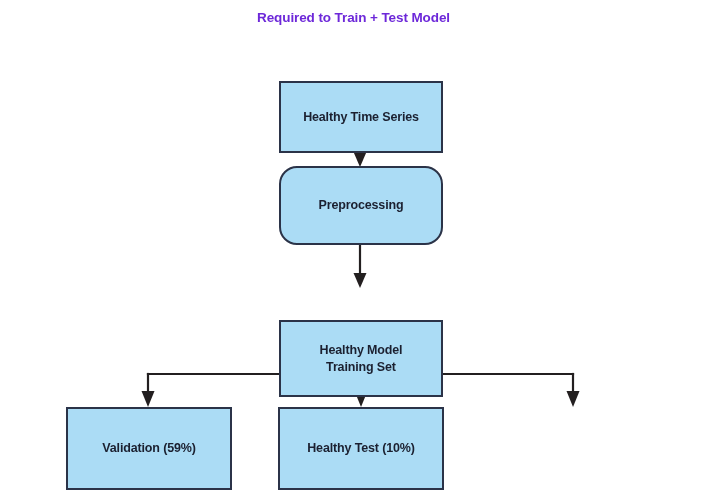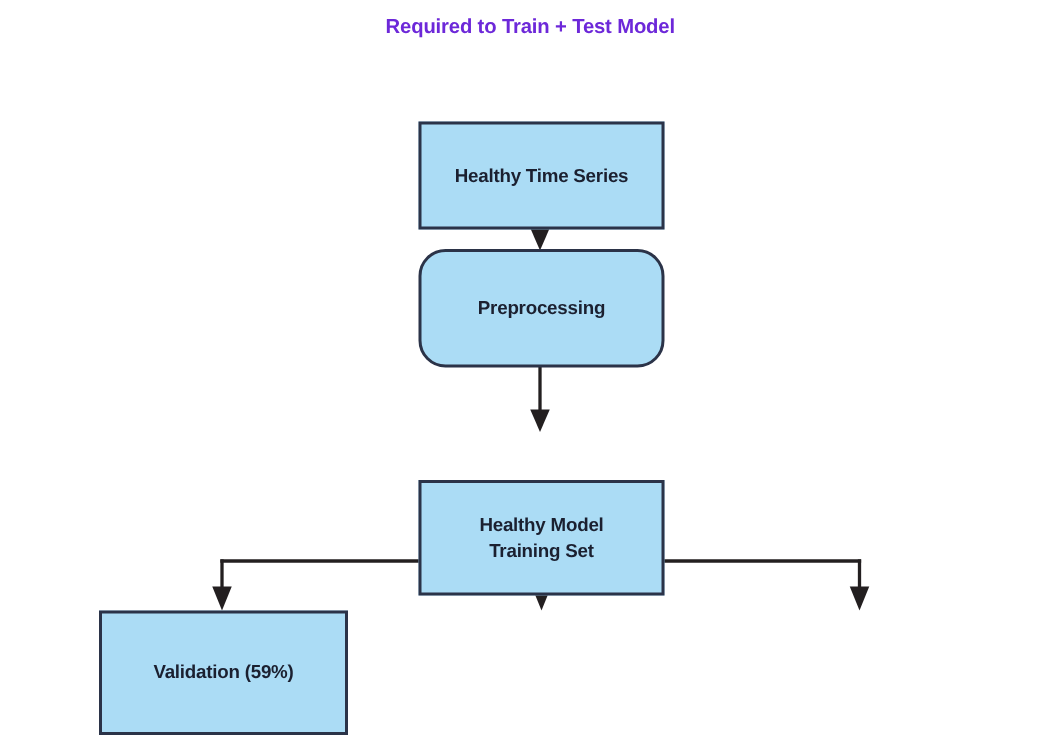--- a/index.html
+++ b/index.html
@@ -105,15 +105,18 @@
 
   <div class="node" style="left:279px; top:288px; width:164px; height:77px;margin-top:32px;">
     <span class="node-label">Healthy Model
 Training Set</span>
   </div>
 
   <div class="node" style="left:66px; top:407px; width:166px; height:83px;">
     <span class="node-label">Validation (59%)</span>
   </div>
 
+  <div class="node" style="left:278px; top:407px; width:166px; height:83px;">
+    <span class="node-label">Healthy Test (10%)</span>
+  </div>
 
 
 </div>
 
 </body></html>

